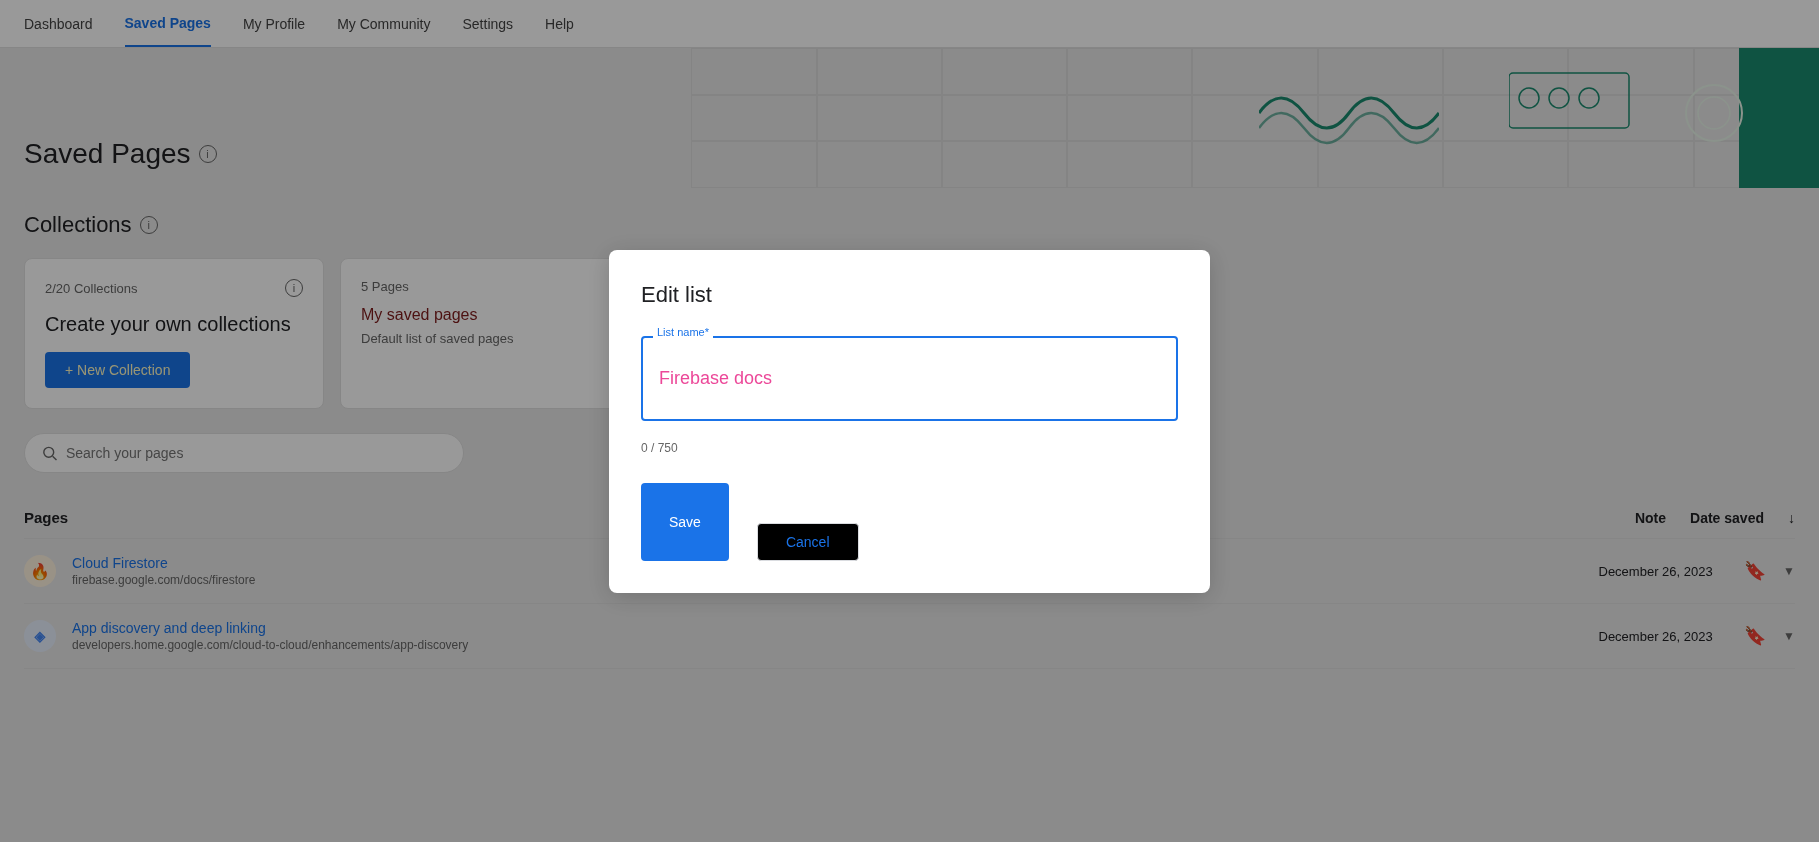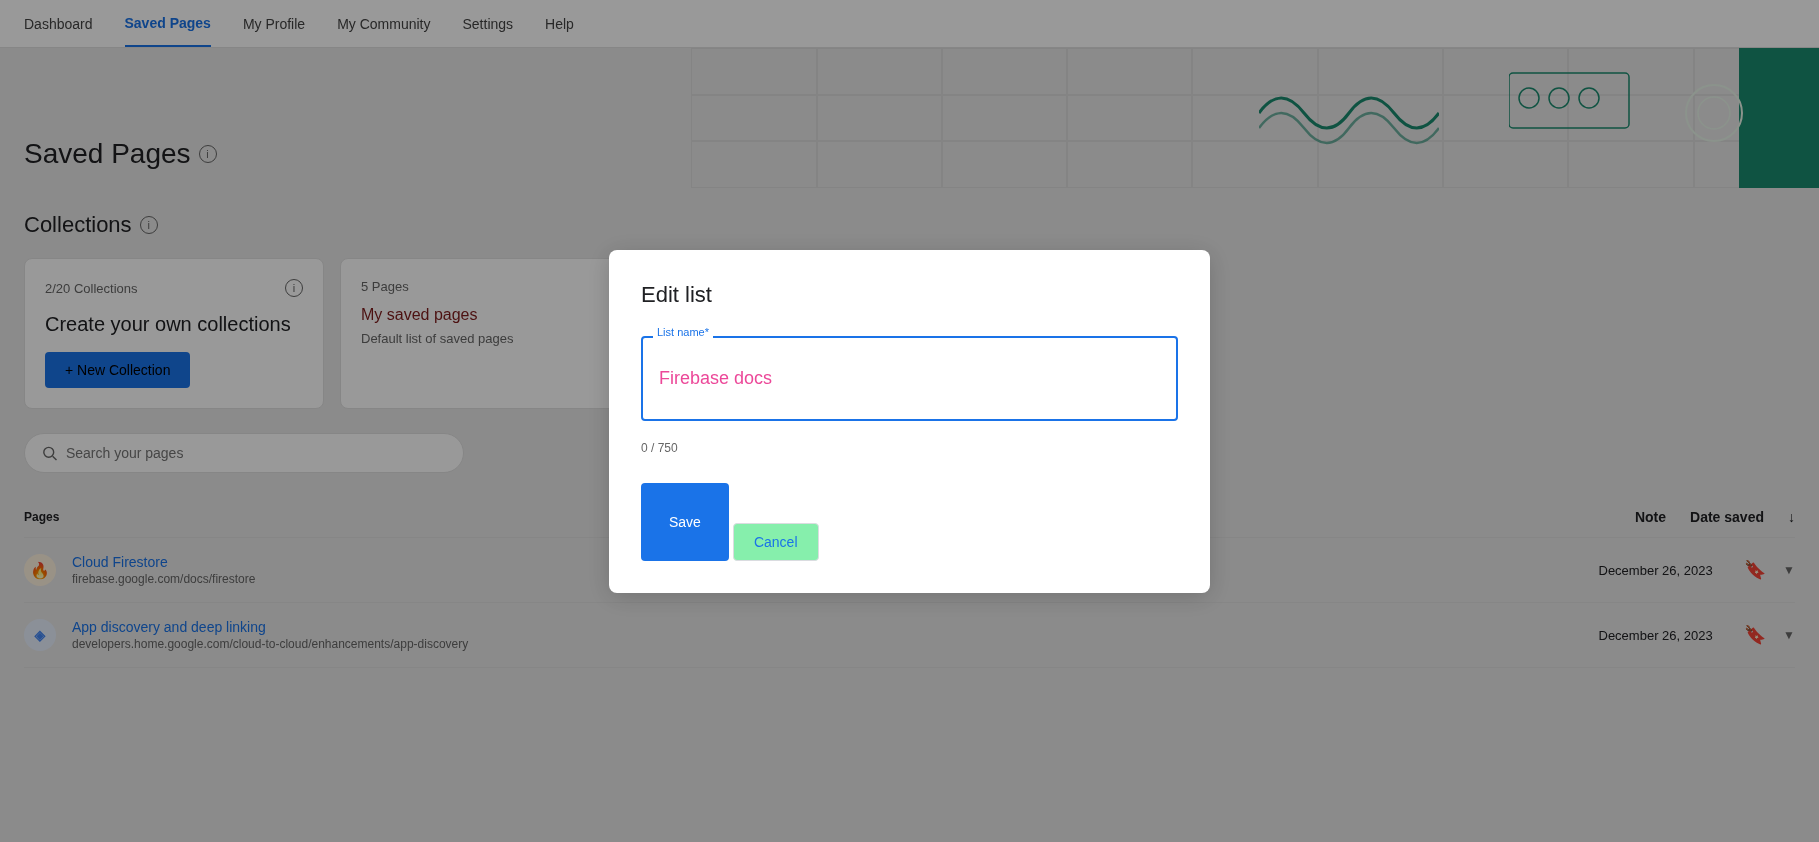--- a/index.html
+++ b/index.html
@@ -18,34 +18,34 @@
 
     
     .main { padding: 24px; max-width: 100%; position: relative; }
     .section-title { font-size: 22px; font-weight: 400; display: flex; align-items: center; gap: 8px; margin-bottom: 20px; }
 
     
     .collections-row { display: flex; gap: 16px; margin-bottom: 24px; }
     .collection-card { background: #fff; border-radius: 8px; border: 1px solid #e0e0e0; padding: 20px; min-width: 300px; max-width: 320px; }
     .collection-card-header { display: flex; justify-content: space-between; align-items: center; margin-bottom: 16px; color: #666; font-size: 13px; }
     .collection-card-title { font-size: 20px; font-weight: 400; margin-bottom: 8px; color: #202124; }
-    .new-collection-btn { display: inline-flex; align-items: center; gap: 6px; background: #1a73e8; color: #000000; border: none; border-radius: 4px; padding: 10px 20px; font-size: 14px; font-weight: 500; cursor: pointer; margin-top: 8px; }
+    .new-collection-btn { display: inline-flex; align-items: center; gap: 6px; background: #1a73e8; color: #fef9c3; border: none; border-radius: 4px; padding: 10px 20px; font-size: 14px; font-weight: 500; cursor: pointer; margin-top: 8px; }
 
     .saved-pages-card { background: #fff; border-radius: 8px; border: 1px solid #e0e0e0; padding: 20px; min-width: 300px; max-width: 320px; }
     .saved-pages-card-header { display: flex; justify-content: space-between; align-items: center; margin-bottom: 12px; color: #666; font-size: 13px; }
     .saved-pages-link { color: #7f1d1d; font-size: 16px; font-weight: 500; text-decoration: none; display: block; margin-bottom: 6px; }
     .saved-pages-desc { color: #666; font-size: 13px; margin-top: 29px; }
 
     
     .search-bar { display: flex; align-items: center; gap: 8px; background: #fff; border: 1px solid #e0e0e0; border-radius: 24px; padding: 10px 16px; width: 440px; margin-bottom: 24px; }
     .search-bar input { border: none; outline: none; font-size: 14px; color: #666; width: 100%; background: transparent; }
 
     
     .table-header { display: flex; justify-content: space-between; align-items: center; padding: 12px 0; border-bottom: 1px solid #e0e0e0; margin-bottom: 0; }
-    .table-header-left { font-size: 12px; font-weight: 600; color: #202124; }
+    .table-header-left { font-size: 15px; font-weight: 600; color: #202124; }
     .table-header-right { display: flex; align-items: center; gap: 24px; font-size: 14px; font-weight: 600; color: #202124; }
     .sort-icon { cursor: pointer; }
 
     .table-row { display: flex; align-items: center; padding: 16px 0; border-bottom: 1px solid #e0e0e0; }
     .table-row-left { display: flex; align-items: center; gap: 16px; flex: 1; }
     .page-favicon { width: 32px; height: 32px; border-radius: 50%; display: flex; align-items: center; justify-content: center; font-size: 16px; flex-shrink: 0; }
     .page-info { display: flex; flex-direction: column; gap: 2px; }
     .page-link { color: #1a73e8; font-size: 14px; font-weight: 500; text-decoration: none; }
     .page-url { color: #666; font-size: 12px; }
     .table-row-right { display: flex; align-items: center; gap: 16px; }
@@ -60,23 +60,23 @@
 
     
     .field-wrapper { position: relative; margin-bottom: 20px; }
     .field-label { position: absolute; top: -10px; left: 12px; background: #fff; padding: 0 4px; font-size: 11px; color: #1a73e8; z-index: 1; }
     .field-input { width: 100%; border: 2px solid #1a73e8; border-radius: 4px; padding: 30px 16px; font-size: 18px; color: #ec4899; outline: none; }
     .field-textarea-wrapper { position: relative; margin-bottom: 8px; }
     .field-textarea { width: 100%; border: 1.5px solid #bbb; border-radius: 4px; padding: 14px 16px; font-size: 14px; color: #9aa0a6; outline: none; resize: none; height: 110px; font-family: inherit; }
     .char-count { font-size: 12px; color: #666; margin-bottom: 28px; }
 
     
-    .modal-buttons { display: flex; gap: 4px; }
+    .modal-buttons { display: flex; gap: 28px; }
     .btn-save { background: #1a73e8; color: #fff; border: none; border-radius: 4px; padding: 10px 28px; font-size: 14px; font-weight: 500; cursor: pointer; }
-    .btn-cancel { background: #86efac; color: #1a73e8; border: 1.5px solid #dadce0; border-radius: 4px; padding: 10px 20px; font-size: 14px; font-weight: 500; cursor: pointer; margin-top: 40px; }
+    .btn-cancel { background: #000000; color: #1a73e8; border: 1.5px solid #dadce0; border-radius: 4px; padding: 10px 28px; font-size: 14px; font-weight: 500; cursor: pointer; margin-top: 40px; }
   </style>
 </head>
 <body>
 
 <nav class="nav">
   <a class="nav-item">Dashboard</a>
   <a class="nav-item active">Saved Pages</a>
   <a class="nav-item">My Profile</a>
   <a class="nav-item">My Community</a>
   <a class="nav-item">Settings</a>

